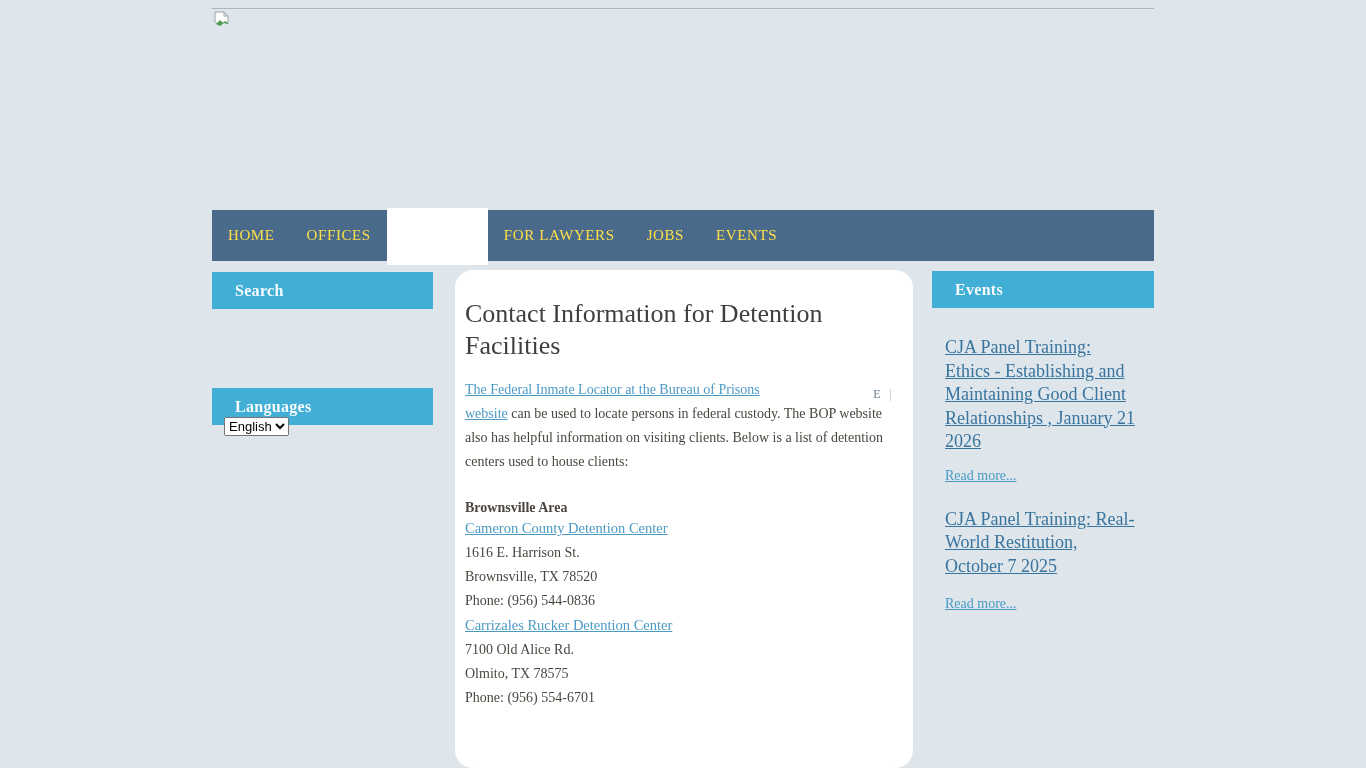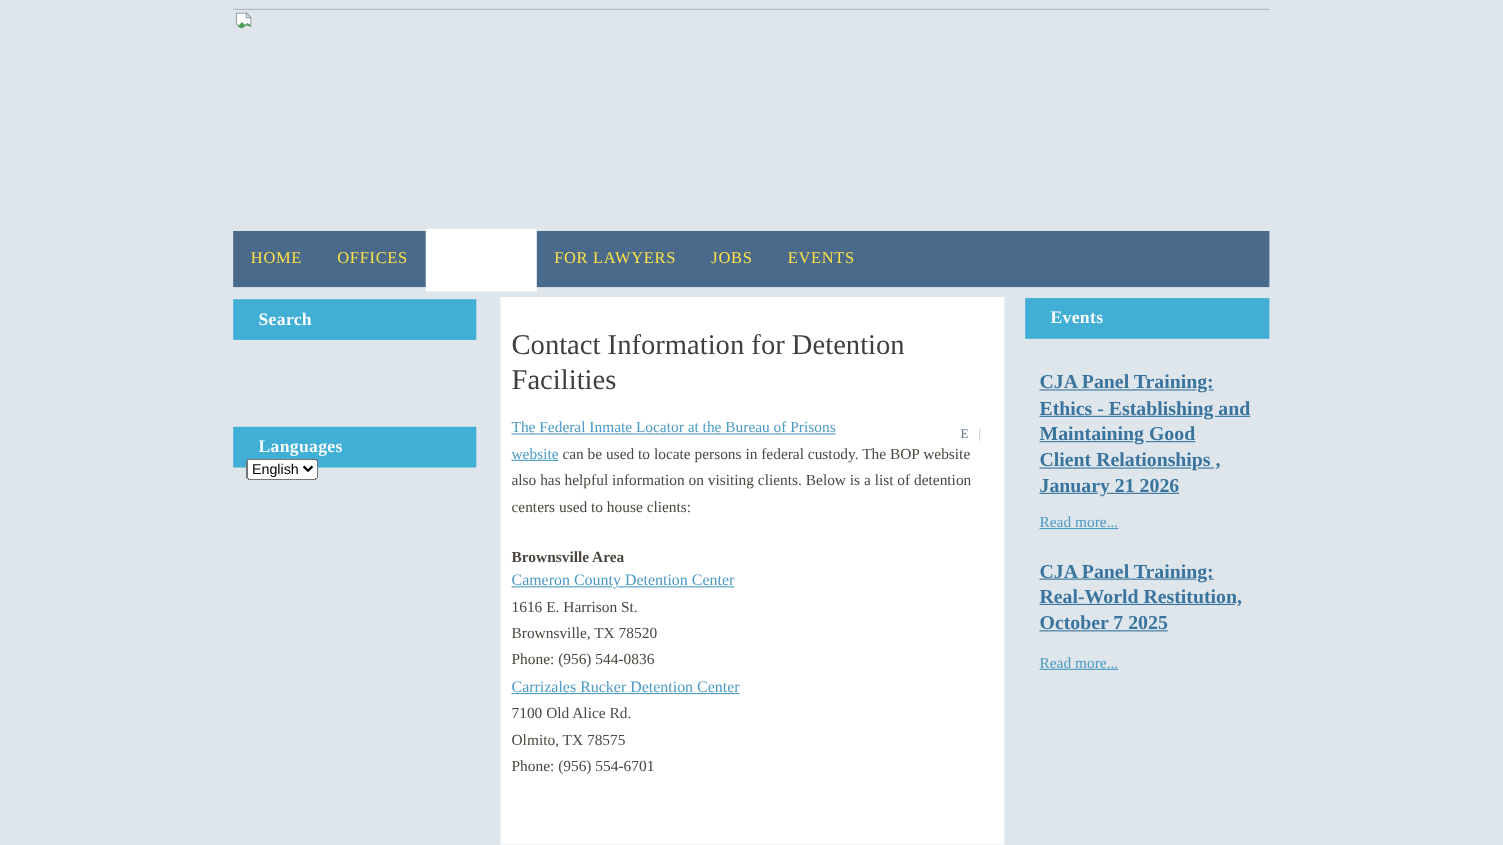--- a/index.html
+++ b/index.html
@@ -77,20 +77,21 @@
   }
   
   .main-panel {
     position: absolute;
     left: 243px; top: 270px;
     width: 458px; height: 498px;
     background: #ffffff;
     padding: 0 13px 0 10px;
     color: #4b463f;
     font-size: 14px;
+    border-radius: 18px;
   }
   .main-title {
     margin-top: 28px;
     font-size: 26px;
     line-height: 32px;
     font-weight: normal;
     color: #3f3f3f;
     width: 420px;
   }
   .share-tools {
@@ -129,21 +130,21 @@
   .events-panel {
     position: absolute;
     left: 720px; top: 308px;
     width: 222px;
   }
   .event-link {
     display: inline-block;
     margin: 28px 0 0 13px;
     width: 192px;
     font-size: 18px;
-    font-weight: bold;
+    font-weight: normal;
     line-height: 23.5px;
     color: #38749e;
     text-decoration: underline;
     cursor: pointer;
   }
   .event-link.second { margin-top: 24px; }
   .read-more {
     display: inline-block;
     margin: 14px 0 0 13px;
     font-size: 14px;

